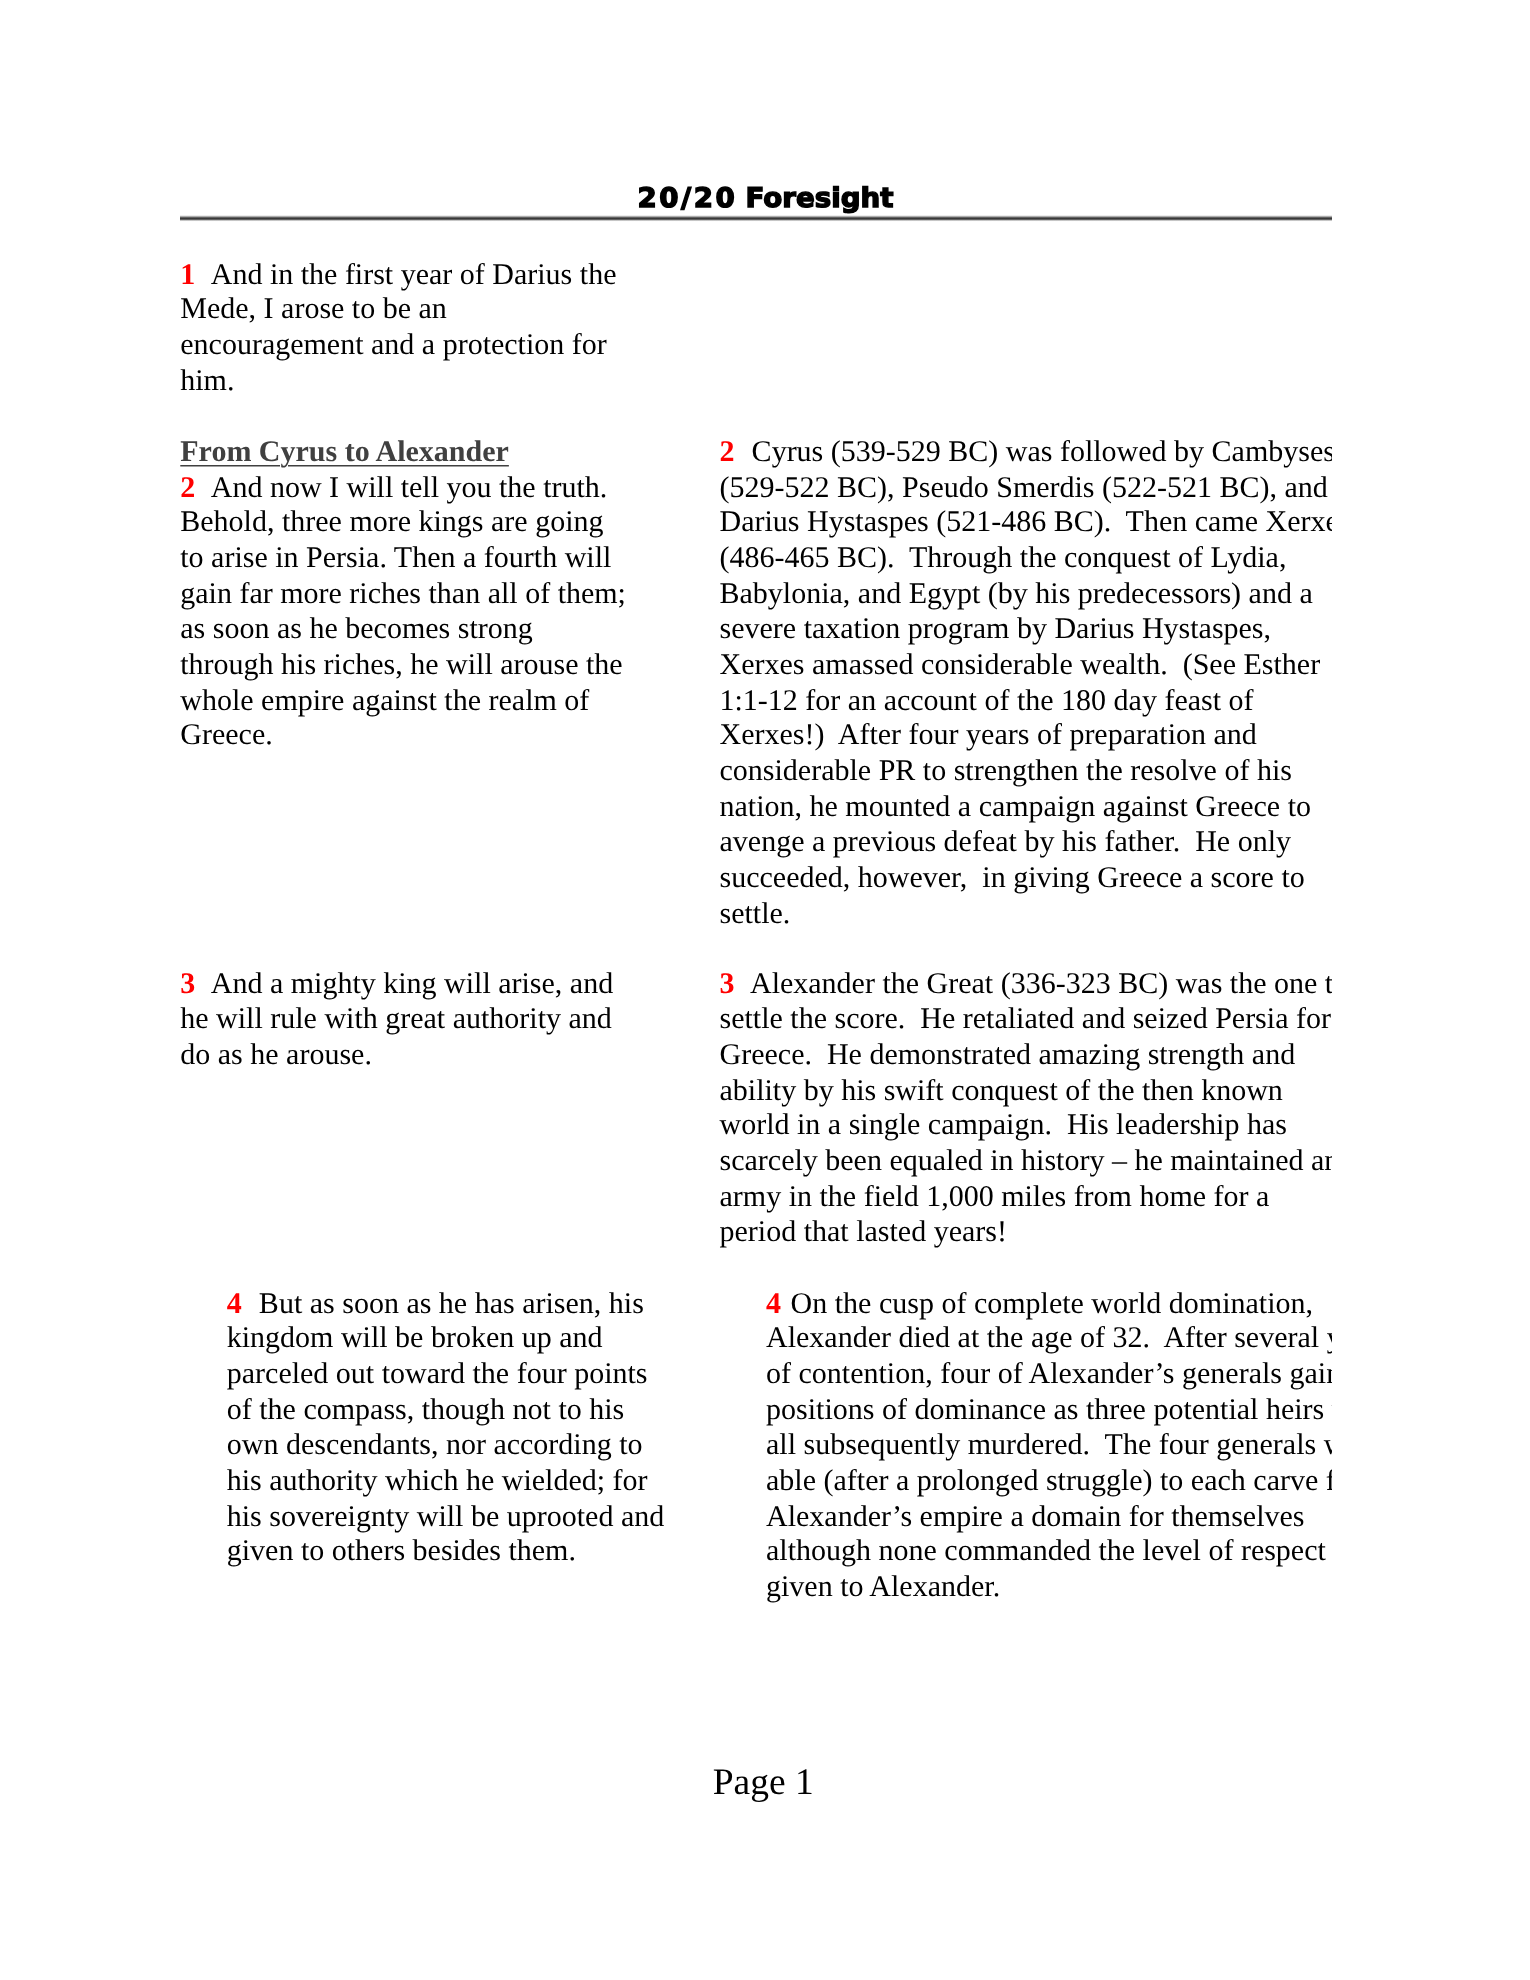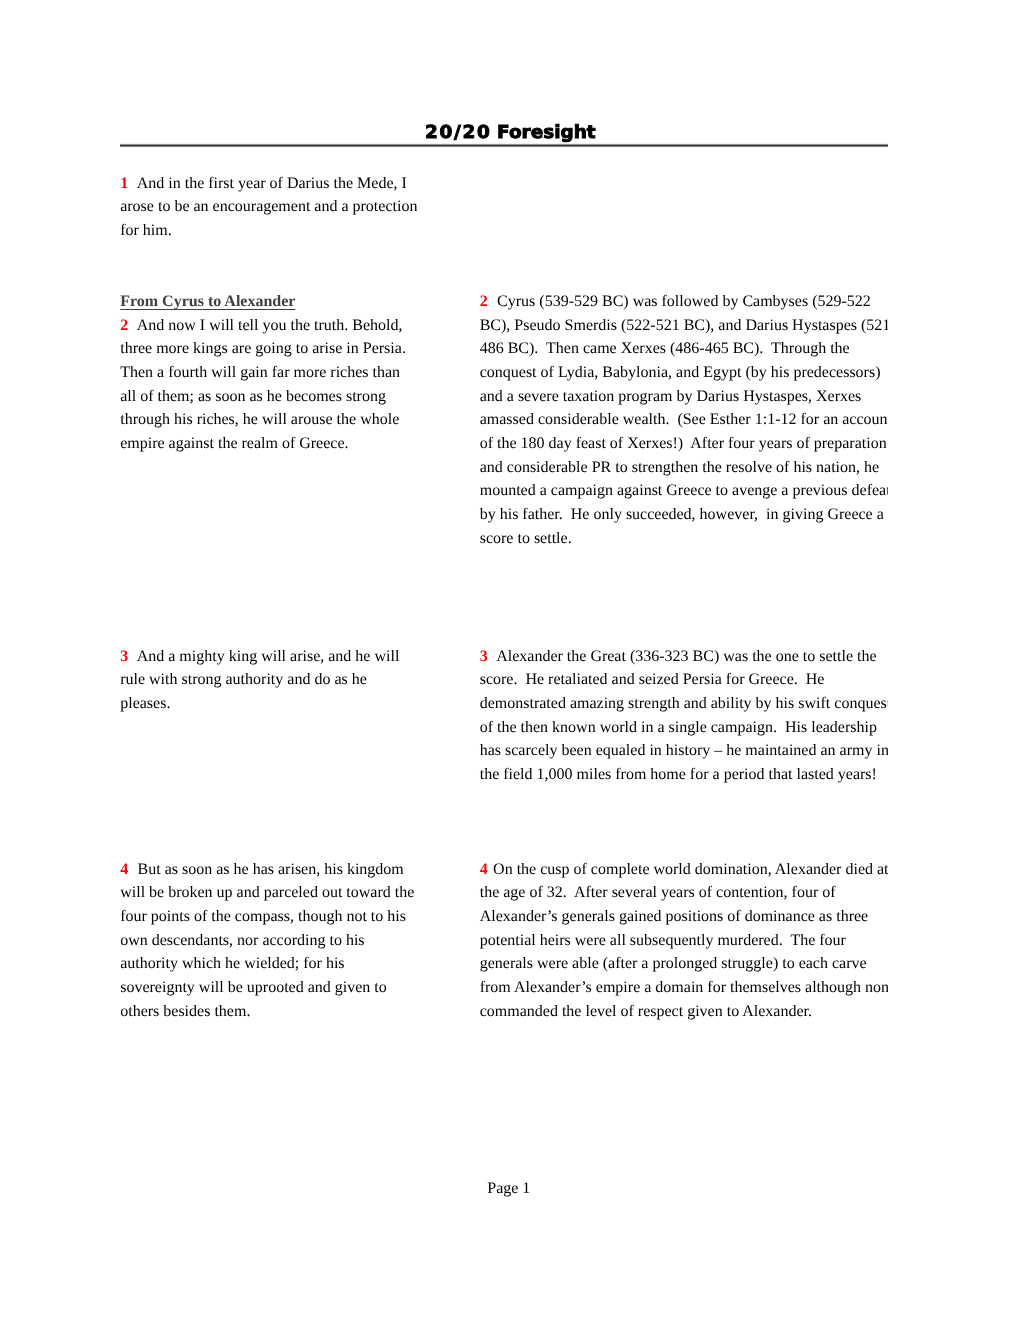--- a/index.html
+++ b/index.html
@@ -76,33 +76,33 @@
     top: 171.7px;
     width: 780px;
   }
   .row {
     position: relative;
     width: 780px;
   }
   .row-1 { height: 94.625px; }
   .row-2 { height: 331.188px; }
   .row-3 { height: 189.25px; }
-  .row-4 { height: 212.906px; }
+  .row-4 { height: 212.906px; margin-left: 31px; }
   .cell {
     position: absolute;
     top: 0;
   }
   .cell-left  { left: 0px;     width: 299px; }
   .cell-right { left: 359.5px; width: 420.8px; }
   .row-spacer { height: 23.66px; }
 
   p.para {
     margin: 0;
     padding: 0;
-    font-size: 16px;
+    font-size: 20px;
     line-height: 23.66px;
     text-align: left;
     white-space: pre-wrap;
     color: #000000;
     overflow-wrap: normal;
   }
 
   .vnum {
     color: #ff0000;
     font-weight: bold;
@@ -118,21 +118,21 @@
     text-decoration-thickness: 1.4px;
   }
 
   
   .pagefoot {
     position: absolute;
     left: 118.8px;
     top: 1177.3px;
     width: 780px;
     text-align: center;
-    font-size: 16px;
+    font-size: 25px;
     line-height: 23.66px;
     color: #000000;
   }
 </style>
 </head>
 <body>
 
 <div class="page">
 
   <div class="header">
@@ -156,21 +156,21 @@
       </div>
       <div class="cell cell-right">
         <p class="para"><span class="vnum">2</span><span class="vgap">  </span><span>Cyrus (539-529 BC) was followed by Cambyses (529-522 BC), Pseudo Smerdis (522-521 BC), and Darius Hystaspes (521-486 BC).  Then came Xerxes (486-465 BC).  Through the conquest of Lydia, Babylonia, and Egypt (by his predecessors) and a severe taxation program by Darius Hystaspes, Xerxes amassed considerable wealth.  (See Esther 1:1-12 for an account of the 180 day feast of Xerxes!)  After four years of preparation and considerable PR to strengthen the resolve of his nation, he mounted a campaign against Greece to avenge a previous defeat by his father.  He only succeeded, however,  in giving Greece a score to settle.</span></p>
       </div>
     </div>
 
     <div class="row-spacer"></div>
 
     <div class="row row-3">
       <div class="cell cell-left">
-        <p class="para"><span class="vnum">3</span><span class="vgap">  </span><span>And a mighty king will arise, and he will rule with strong authority and do as he pleases.</span></p>
+        <p class="para"><span class="vnum">3</span><span class="vgap">  </span><span>And a mighty king will arise, and he will rule with great authority and do as he arouse.</span></p>
       </div>
       <div class="cell cell-right">
         <p class="para"><span class="vnum">3</span><span class="vgap">  </span><span>Alexander the Great (336-323 BC) was the one to settle the score.  He retaliated and seized Persia for Greece.  He demonstrated amazing strength and ability by his swift conquest of the then known world in a single campaign.  His leadership has scarcely been equaled in history – he maintained an army in the field 1,000 miles from home for a period that lasted years!</span></p>
       </div>
     </div>
 
     <div class="row-spacer"></div>
 
     <div class="row row-4">
       <div class="cell cell-left">

